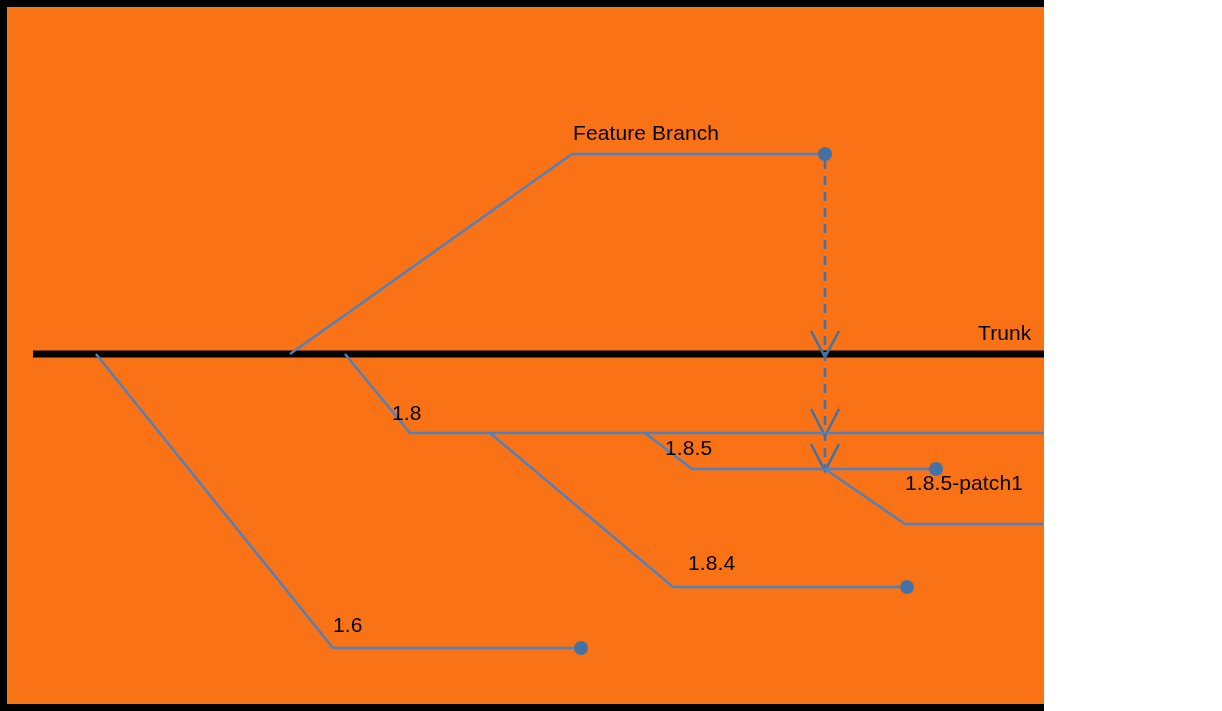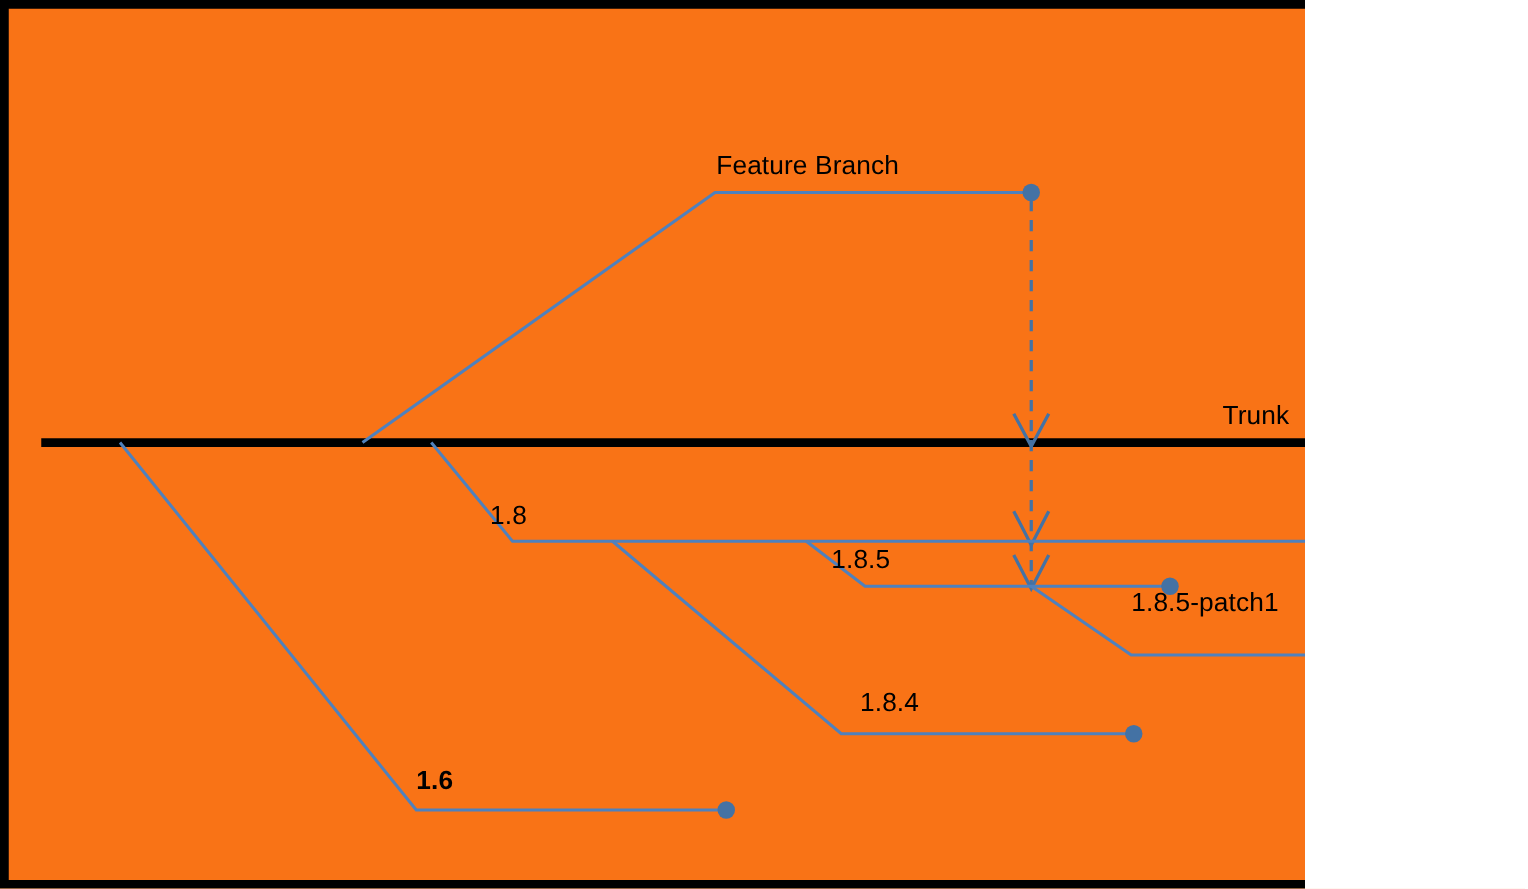--- a/index.html
+++ b/index.html
@@ -42,21 +42,21 @@
     line-height: 1;
     white-space: nowrap;
     letter-spacing: 0.1px;
   }
   #label-feature-branch { left: 573px; top: 122px; }
   #label-trunk         { left: 978px; top: 322px; }
   #label-18            { left: 392px; top: 402px; }
   #label-185           { left: 665px; top: 437px; }
   #label-185-patch1    { left: 905px; top: 472px; }
   #label-184           { left: 673px; top: 552px; margin-left: 15px; }
-  #label-16            { left: 333px; top: 614px; font-weight: bold; }
+  #label-16            { left: 333px; top: 614px; }
 </style>
 </head>
 <body>
 
 <div id="canvas">
 
   <svg id="diagram-svg" width="1222" height="711" viewBox="0 0 1222 711">
 
     <g>
       <line x1="33" y1="354" x2="1135" y2="354" stroke="#000000" stroke-width="7"></line>

